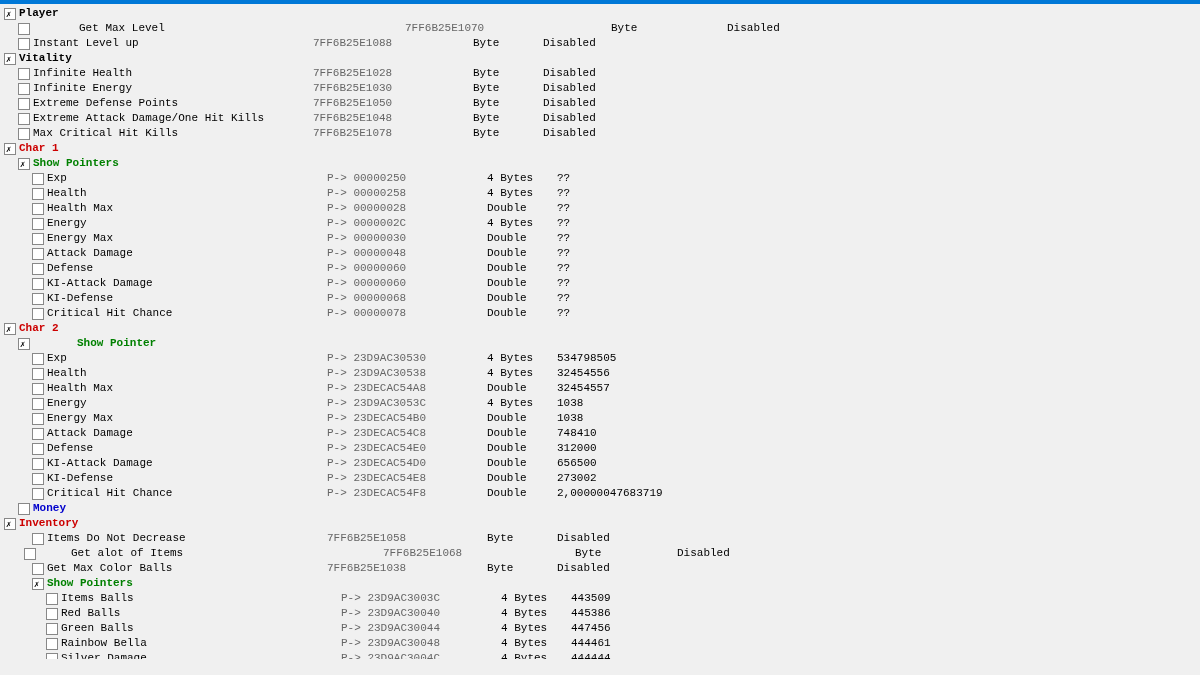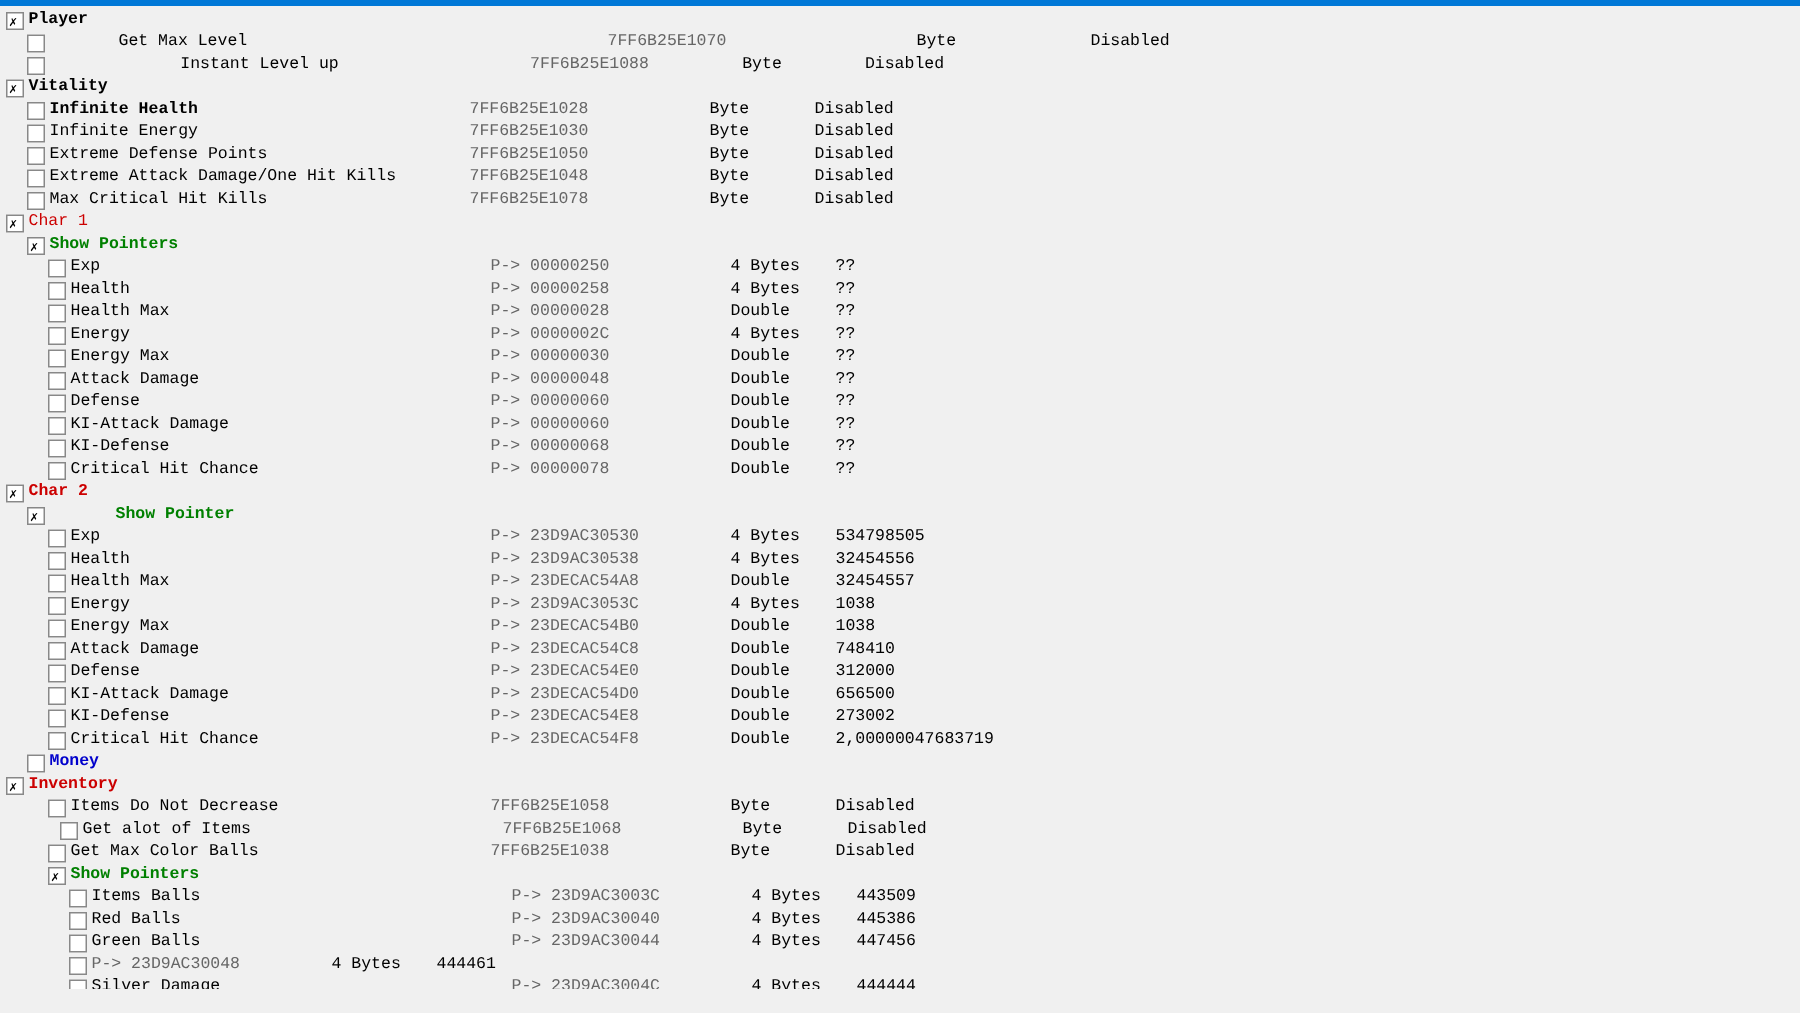--- a/index.html
+++ b/index.html
@@ -105,37 +105,37 @@
       <span class="type-col"></span>
       <span class="value-col"></span>
     </div>
     <div class="tree-row" style="padding-left: 18px; gap: 46px;">
       <span class="checkbox"></span>
       <span class="label-col" style="color:#000; font-weight:normal">Get Max Level</span>
       <span class="addr-col" style="color:#666">7FF6B25E1070</span>
       <span class="type-col">Byte</span>
       <span class="value-col">Disabled</span>
     </div>
-    <div class="tree-row" style="padding-left: 18px; text-align: center;">
+    <div class="tree-row" style="padding-left: 18px;">
       <span class="checkbox"></span>
       <span class="label-col" style="color:#000; font-weight:normal">Instant Level up</span>
       <span class="addr-col" style="color:#666">7FF6B25E1088</span>
       <span class="type-col">Byte</span>
       <span class="value-col">Disabled</span>
     </div>
     <div class="tree-row" style="padding-left: 4px;">
       <span class="checkbox checked-x"></span>
       <span class="label-col" style="color:#000; font-weight:bold">Vitality</span>
       <span class="addr-col" style="color:#666"></span>
       <span class="type-col"></span>
       <span class="value-col"></span>
     </div>
     <div class="tree-row" style="padding-left: 18px;">
       <span class="checkbox"></span>
-      <span class="label-col" style="color:#000; font-weight:bold">Infinite Health</span>
+      <span class="label-col" style="color:#000; font-weight:normal">Infinite Health</span>
       <span class="addr-col" style="color:#666">7FF6B25E1028</span>
       <span class="type-col">Byte</span>
       <span class="value-col">Disabled</span>
     </div>
     <div class="tree-row" style="padding-left: 18px;">
       <span class="checkbox"></span>
       <span class="label-col" style="color:#000; font-weight:normal">Infinite Energy</span>
       <span class="addr-col" style="color:#666">7FF6B25E1030</span>
       <span class="type-col">Byte</span>
       <span class="value-col">Disabled</span>
@@ -156,21 +156,21 @@
     </div>
     <div class="tree-row" style="padding-left: 18px;">
       <span class="checkbox"></span>
       <span class="label-col" style="color:#000; font-weight:normal">Max Critical Hit Kills</span>
       <span class="addr-col" style="color:#666">7FF6B25E1078</span>
       <span class="type-col">Byte</span>
       <span class="value-col">Disabled</span>
     </div>
     <div class="tree-row" style="padding-left: 4px;">
       <span class="checkbox checked-x"></span>
-      <span class="label-col" style="color:#cc0000; font-weight:normal">Char 1</span>
+      <span class="label-col" style="color:#cc0000; font-weight:bold">Char 1</span>
       <span class="addr-col" style="color:#666"></span>
       <span class="type-col"></span>
       <span class="value-col"></span>
     </div>
     <div class="tree-row" style="padding-left: 18px;">
       <span class="checkbox checked-x"></span>
       <span class="label-col" style="color:#008000; font-weight:bold">Show Pointers</span>
       <span class="addr-col" style="color:#666"></span>
       <span class="type-col"></span>
       <span class="value-col"></span>
@@ -343,21 +343,21 @@
       <span class="type-col"></span>
       <span class="value-col"></span>
     </div>
     <div class="tree-row" style="padding-left: 32px;">
       <span class="checkbox"></span>
       <span class="label-col" style="color:#000; font-weight:normal">Items Do Not Decrease</span>
       <span class="addr-col" style="color:#666">7FF6B25E1058</span>
       <span class="type-col">Byte</span>
       <span class="value-col">Disabled</span>
     </div>
-    <div class="tree-row" style="padding-left: 40px;">
+    <div class="tree-row" style="padding-left: 24px; gap: 32px;">
       <span class="checkbox"></span>
       <span class="label-col" style="color:#000; font-weight:normal">Get alot of Items</span>
       <span class="addr-col" style="color:#666">7FF6B25E1068</span>
       <span class="type-col">Byte</span>
       <span class="value-col">Disabled</span>
     </div>
     <div class="tree-row" style="padding-left: 32px;">
       <span class="checkbox"></span>
       <span class="label-col" style="color:#000; font-weight:normal">Get Max Color Balls</span>
       <span class="addr-col" style="color:#666">7FF6B25E1038</span>
@@ -387,20 +387,21 @@
     </div>
     <div class="tree-row" style="padding-left: 46px;">
       <span class="checkbox"></span>
       <span class="label-col" style="color:#000; font-weight:normal">Green Balls</span>
       <span class="addr-col" style="color:#666">P-&gt; 23D9AC30044</span>
       <span class="type-col">4 Bytes</span>
       <span class="value-col">447456</span>
     </div>
     <div class="tree-row" style="padding-left: 46px;">
       <span class="checkbox"></span>
+      <span class="label-col" style="color:#000; font-weight:normal">Rainbow Bella</span>
       <span class="addr-col" style="color:#666">P-&gt; 23D9AC30048</span>
       <span class="type-col">4 Bytes</span>
       <span class="value-col">444461</span>
     </div>
     <div class="tree-row" style="padding-left: 46px;">
       <span class="checkbox"></span>
       <span class="label-col" style="color:#000; font-weight:normal">Silver Damage</span>
       <span class="addr-col" style="color:#666">P-&gt; 23D9AC3004C</span>
       <span class="type-col">4 Bytes</span>
       <span class="value-col">444444</span>

